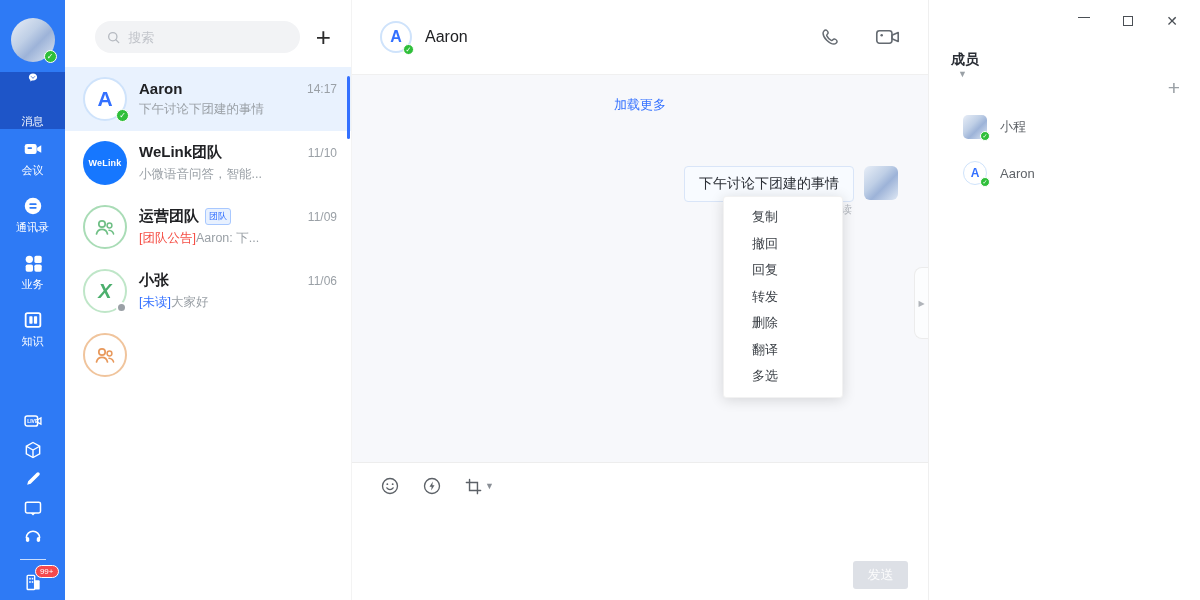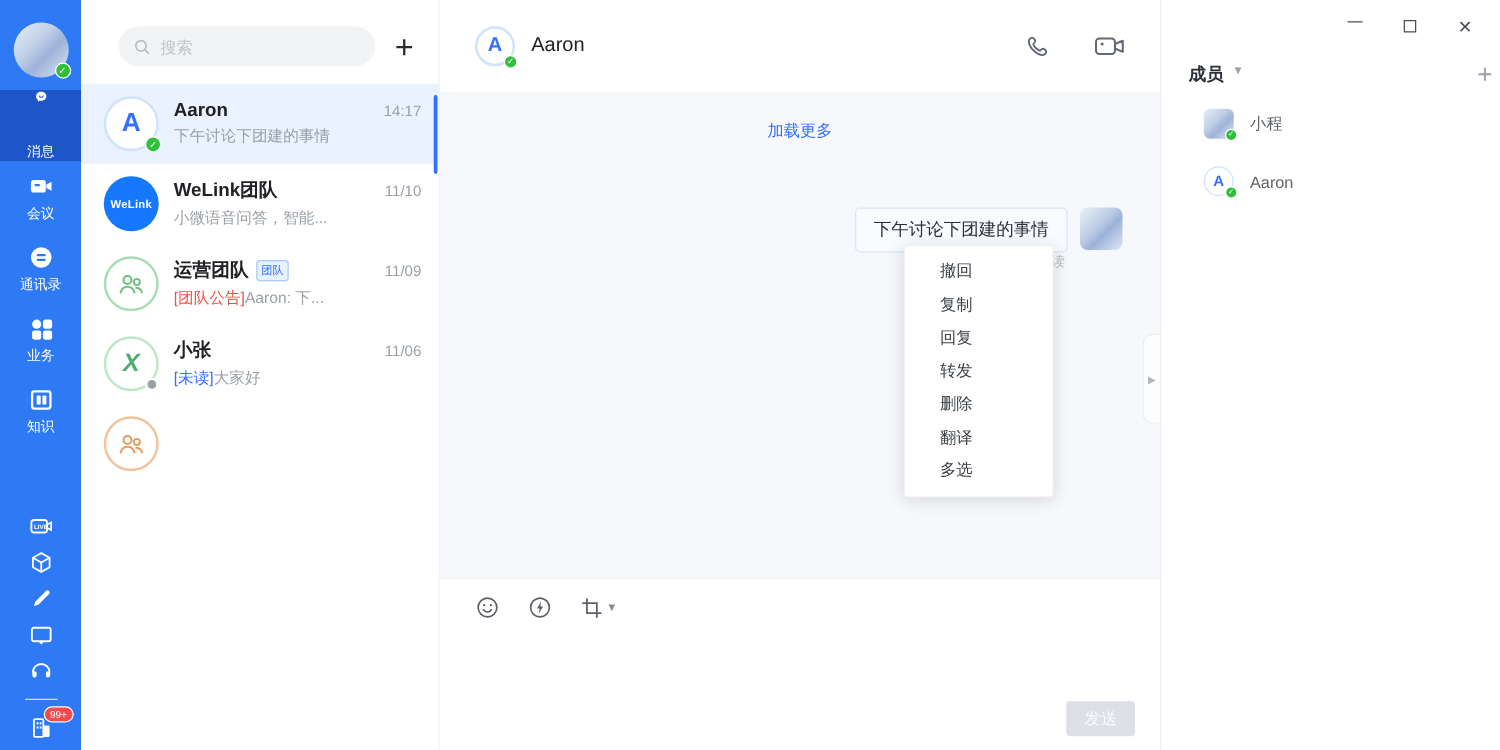--- a/index.html
+++ b/index.html
@@ -77,21 +77,21 @@
   .chevron-sm { font-size:9px; color:#8a8f96; margin-left:2px; }
   .send-btn { position:absolute; right:20px; bottom:11px; width:55px; height:28px; background:#dde0e6; color:#fbfbfc; font-size:13px; border:none; border-radius:3px; cursor:pointer; font-family:inherit; }
 
   
   .right-panel { width:272px; flex-shrink:0; background:#fff; border-left:1px solid #efefef; position:relative; }
   .win-controls { display:flex; justify-content:flex-end; align-items:center; gap:33px; padding:12px 22px 0 0; }
   .wc { color:#4a4f55; cursor:pointer; display:flex; align-items:center; justify-content:center; height:12px; }
   .wc-min { width:12px; border-top:1.6px solid #4a4f55; margin-top:5px; }
   .wc-max { width:10px; height:10px; border:1.4px solid #4a4f55; }
   .wc-close { font-size:14px; line-height:12px; }
-  .members-header { display:flex; align-items:flex-start; padding:22px 6px 0 22px; }
+  .members-header { display:flex; align-items:flex-start; padding:22px 20px 0 22px;flex-direction:column; }
   .members-title { font-size:14px; font-weight:bold; color:#2b2f36; }
   .members-caret { font-size:9px; color:#9aa0a6; margin-left:7px; }
   .members-add { margin-left:auto; font-size:21px; font-weight:300; color:#9aa0a6; line-height:18px; cursor:pointer; }
   .member-row { display:flex; align-items:center; padding-left:34px; height:40px; margin-top:6px; cursor:pointer; }
   .member-avatar { position:relative; width:24px; height:24px; margin-right:13px; flex-shrink:0; }
   .ma-photo { width:24px; height:24px; border-radius:5px; }
   .ma-circle { width:24px; height:24px; border-radius:50%; background:#fff; border:1.5px solid #cfe3fb; color:#3370ff; font-size:12px; font-weight:bold; display:flex; align-items:center; justify-content:center; }
   .member-avatar .check-badge { width:10px; height:10px; font-size:6px; line-height:8px; right:-3px; bottom:-2px; border-width:1px; }
   .member-name { font-size:13px; color:#5f6368; }
 </style>
@@ -296,22 +296,22 @@
     <div class="chat-body">
       <div class="load-more"><span>加载更多</span></div>
 
       <div class="msg-row">
         <div class="msg-bubble">下午讨论下团建的事情</div>
         <div class="msg-avatar photo-avatar"></div>
       </div>
       <div class="msg-receipt">已读</div>
 
       <div class="context-menu">
+        <div class="menu-item">复制</div>
         <div class="menu-item">撤回</div>
-        <div class="menu-item">复制</div>
         <div class="menu-item">回复</div>
         <div class="menu-item">转发</div>
         <div class="menu-item">删除</div>
         <div class="menu-item">翻译</div>
         <div class="menu-item">多选</div>
       </div>
 
       <div class="collapse-handle">
           <span>▶</span>
         </div>

